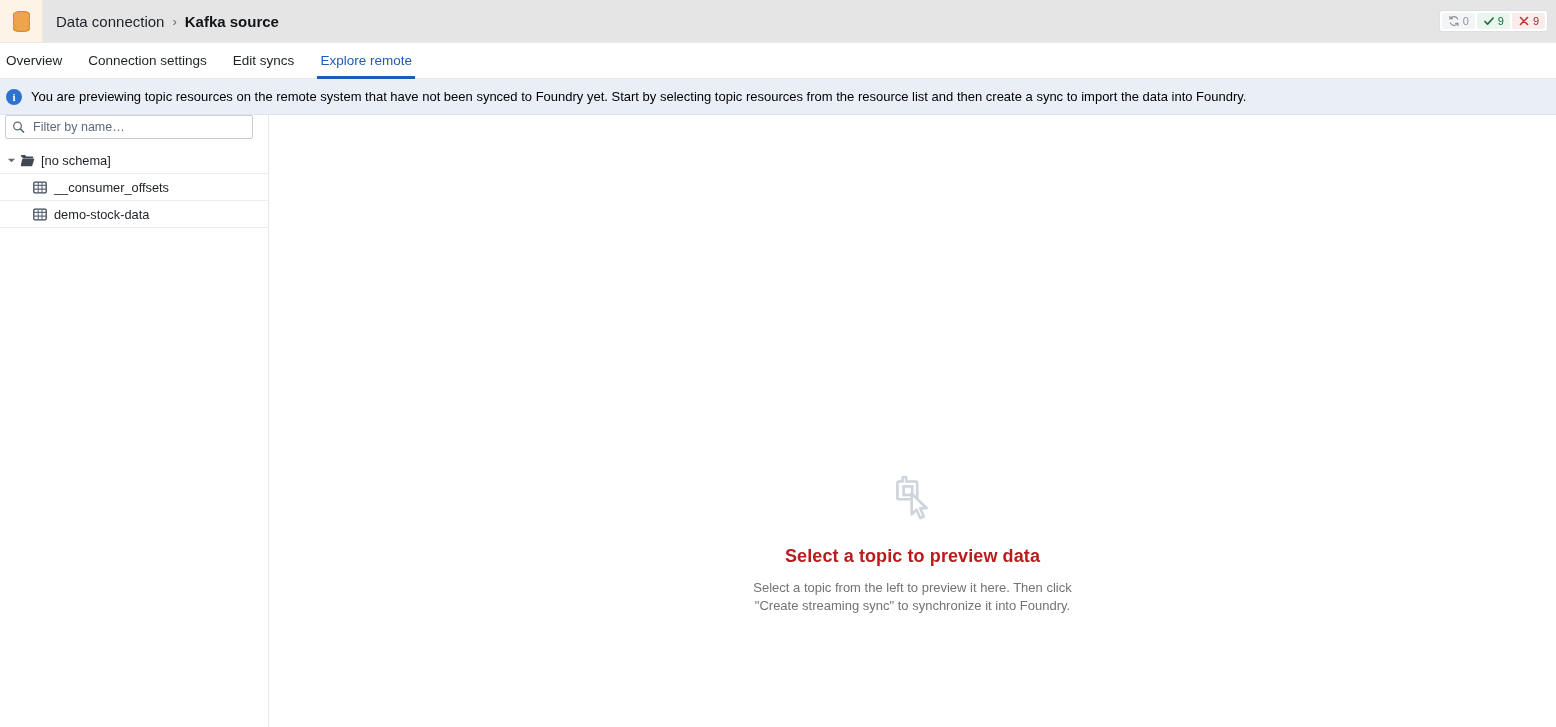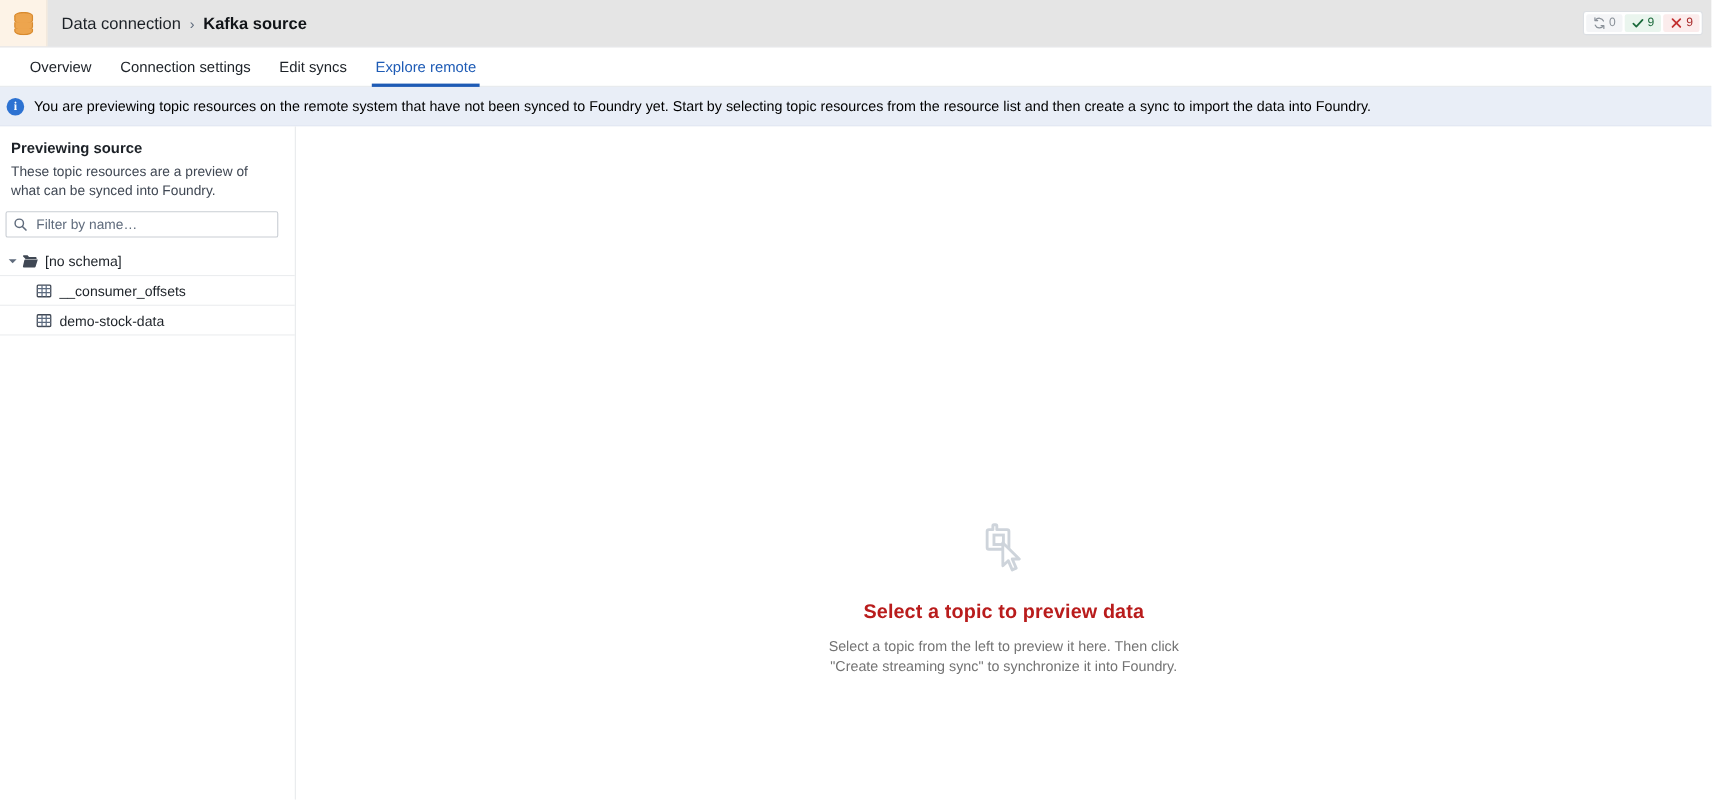--- a/index.html
+++ b/index.html
@@ -86,21 +86,21 @@
   .tab {
     display: flex;
     align-items: center;
     padding: 0 13px;
     font-size: 13.5px;
     color: #1c2127;
     position: relative;
     cursor: pointer;
     white-space: nowrap;
   }
-  .tab:first-child { padding-left: 27px; }
+  .tab:first-child { padding-left: 6px; }
   .tab.active { color: #1e5bb5; }
   .tab.active::after {
     content: "";
     position: absolute;
     left: 10px; right: 10px; bottom: -1px;
     height: 3px;
     background: #1e5bb5;
   }
 
   
@@ -302,24 +302,20 @@
 
   <div class="banner">
     <div class="banner-icon">i</div>
     <div class="banner-text">You are previewing topic resources on the remote system that have not been synced to Foundry yet. Start by selecting topic resources from the resource list and then create a sync to import the data into Foundry.</div>
   </div>
 
   <div class="body">
 
     <div class="sidebar">
 
-      <div class="sidebar-head">
-        <div class="sidebar-title">Previewing source</div>
-        <div class="sidebar-desc">These topic resources are a preview of what can be synced into Foundry.</div>
-      </div>
 
       <div class="filter-wrap">
         <svg class="search-icon" viewBox="0 0 16 16">
           <circle cx="6.8" cy="6.8" r="4.7" fill="none" stroke="#5f6b7c" stroke-width="1.6"></circle>
           <path d="M10.3 10.3L14.3 14.3" stroke="#5f6b7c" stroke-width="1.8" stroke-linecap="round"></path>
         </svg>
         <input class="filter-input" type="text" placeholder="Filter by name…" style="">
       </div>
 
       <div class="tree">

